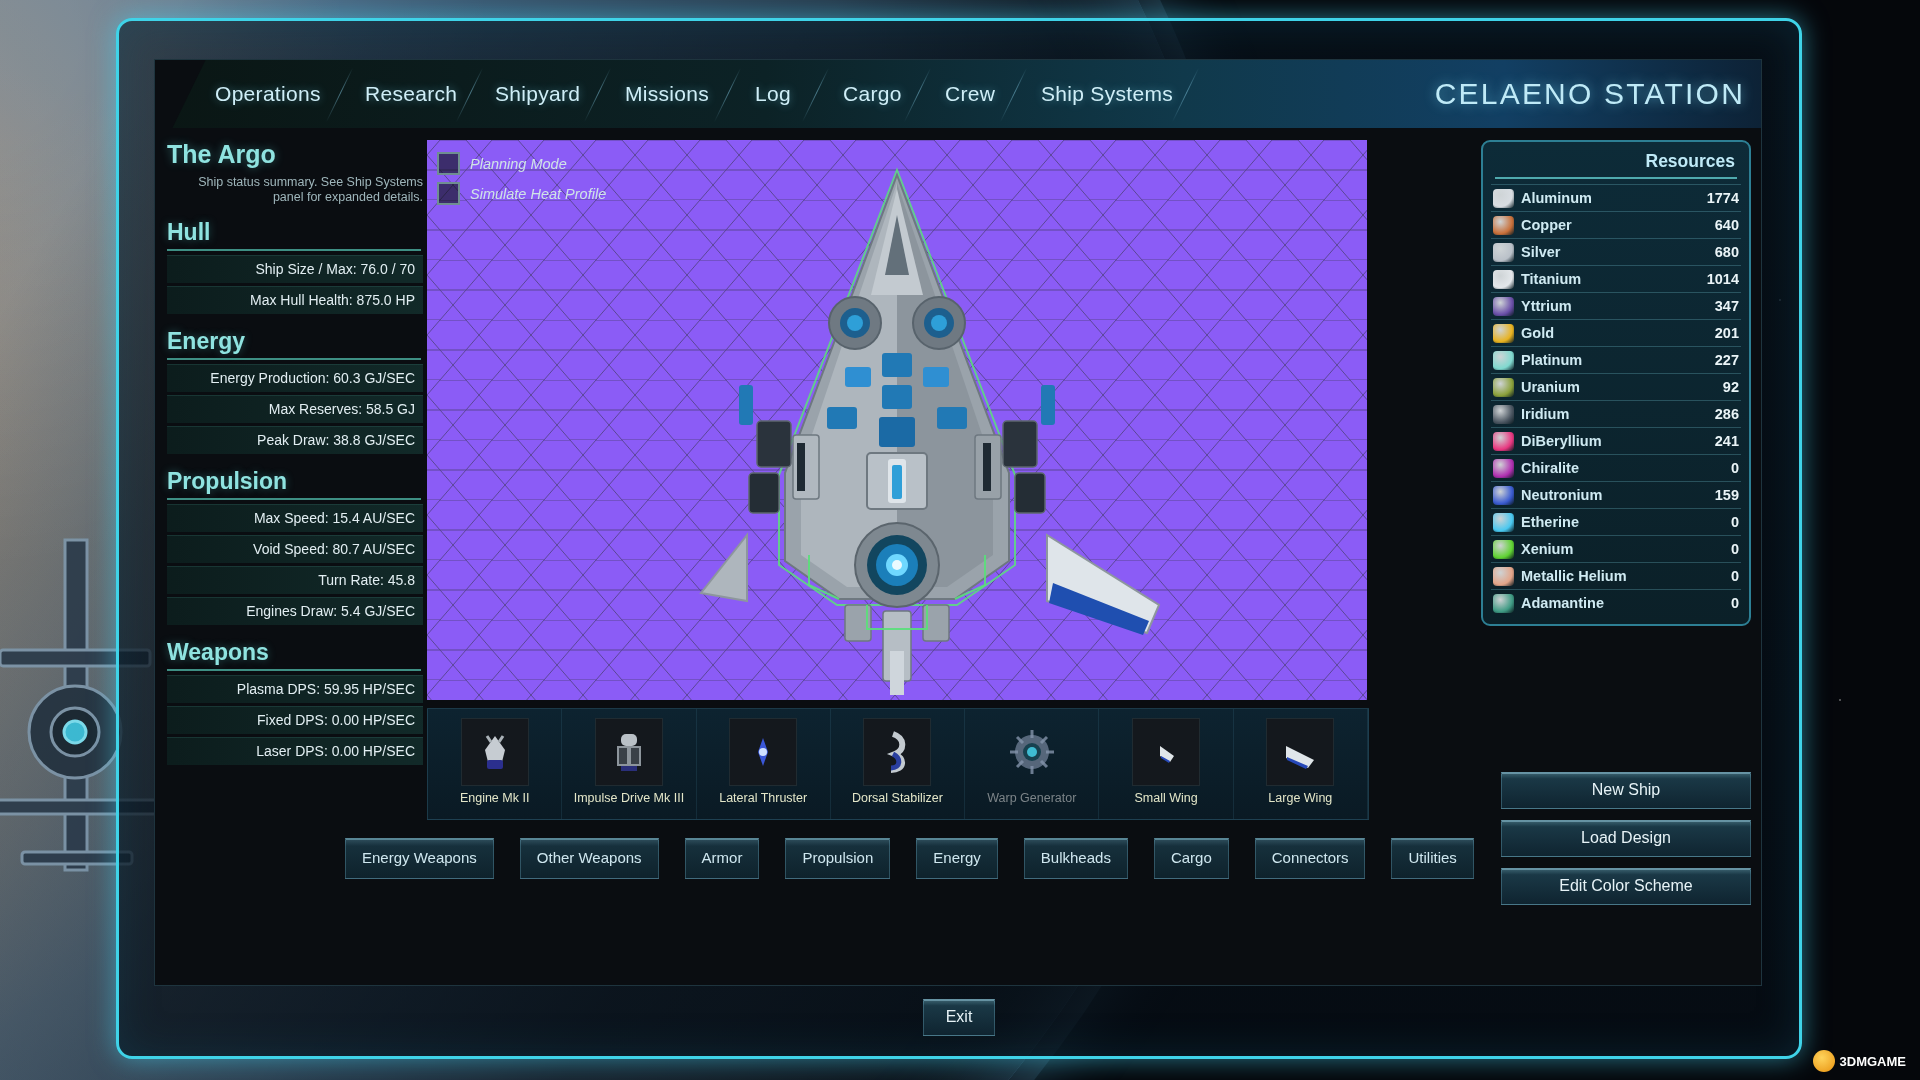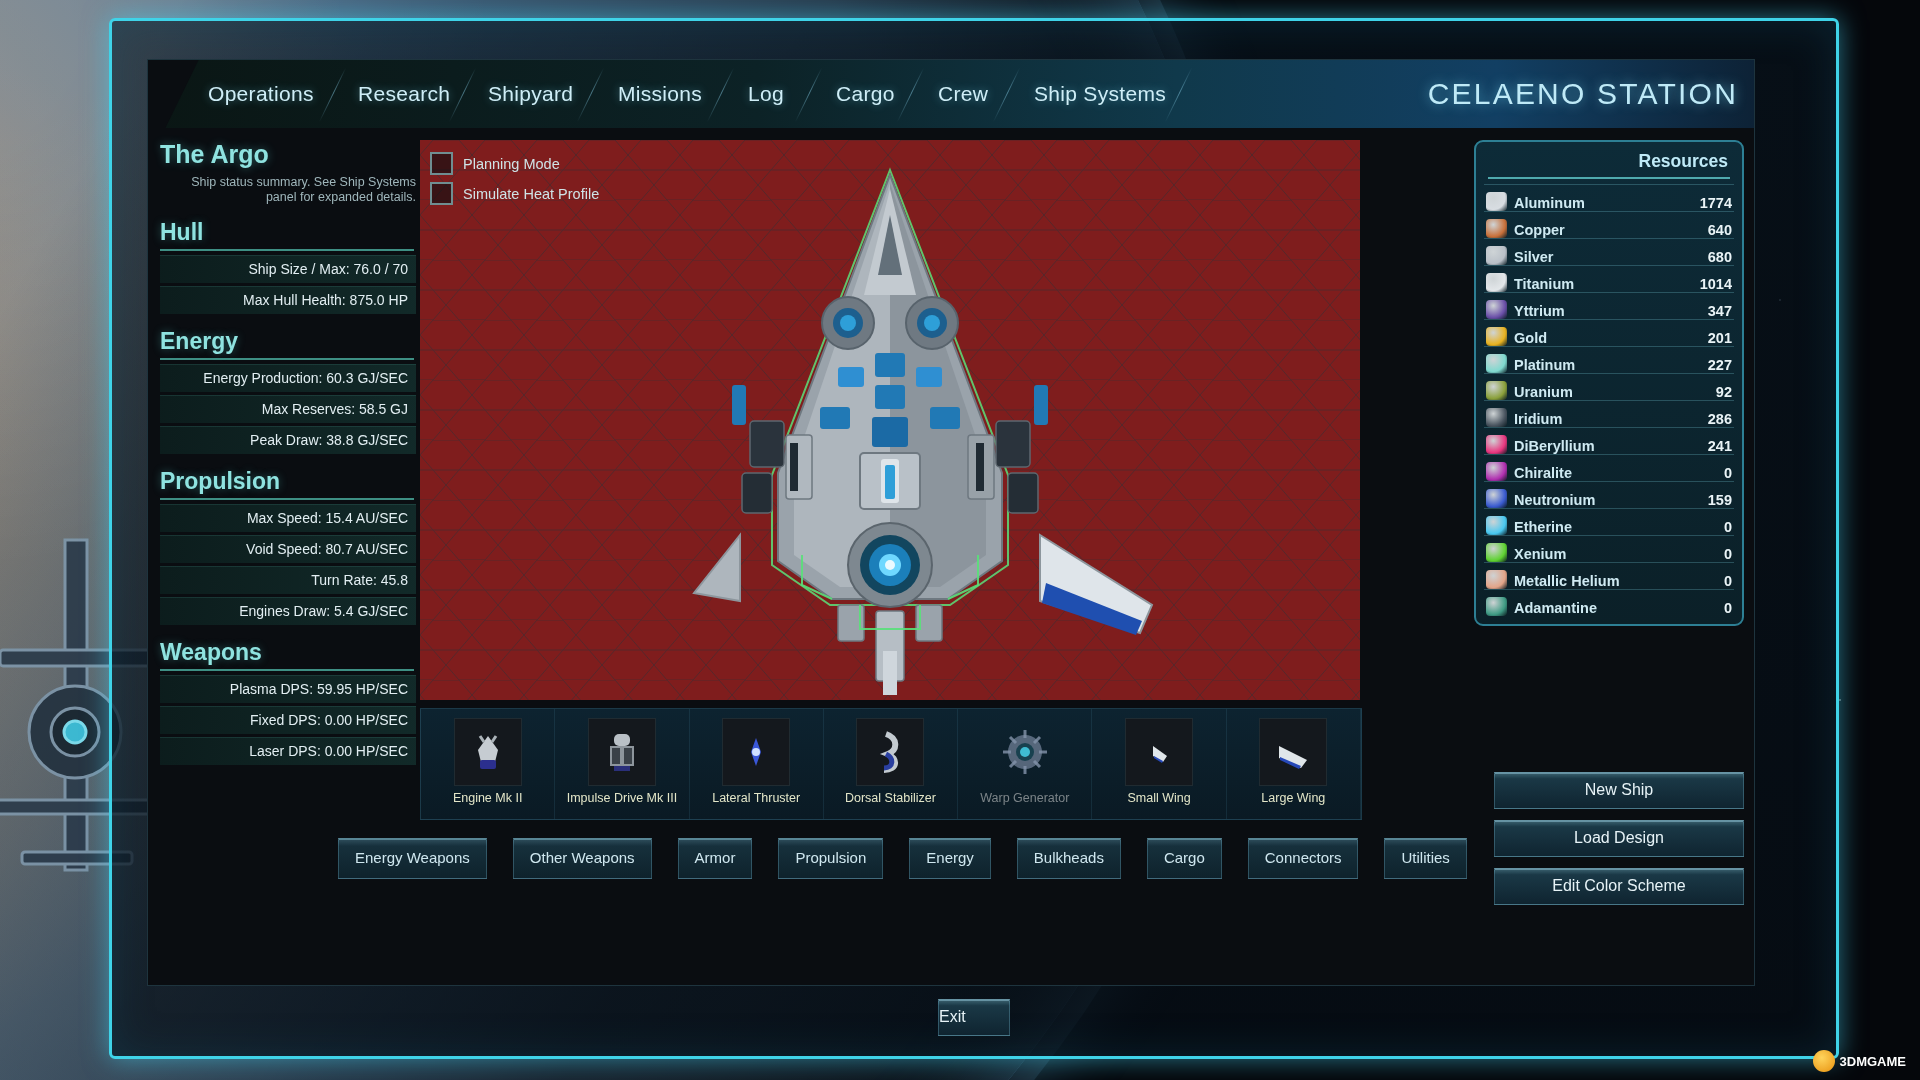--- a/index.html
+++ b/index.html
@@ -34,26 +34,25 @@
       radial-gradient(1px 1px at 1660px 60px, #cfe6ff, transparent),
       radial-gradient(1px 1px at 1780px 300px, #bcd8f2, transparent),
       radial-gradient(1px 1px at 1840px 700px, #ffffff, transparent),
       radial-gradient(1px 1px at 1500px 980px, #c6dcf0, transparent),
       radial-gradient(1px 1px at 60px 930px, #b9d2e8, transparent);
   }
   
   #station-arm{position:absolute;left:-30px;top:500px;width:260px;height:400px;opacity:.95;}
   
   #window{
-    position:absolute;left:109px;top:18px;width:1680px;height:1035px;
-    border:3px solid #3fd3e8;border-radius:6px;
+    position:absolute;left:116px;top:18px;width:1680px;height:1035px;
+    border:3px solid #3fd3e8;border-radius:16px;
     background:linear-gradient(180deg, rgba(8,20,30,.62) 0%, rgba(6,14,22,.72) 100%);
     box-shadow:0 0 26px rgba(70,210,240,.55), inset 0 0 40px rgba(20,90,120,.28);
     overflow:hidden;
-    padding-left:44px;
   }
   #inner{
     position:absolute;left:35px;top:38px;width:1606px;height:925px;
     background:#0a0d11;border:1px solid rgba(90,170,200,.25);
   }
   
   #nav{position:absolute;left:0;top:0;width:1606px;height:68px;overflow:hidden;
     background:linear-gradient(90deg,#0a1614 0%,#0c2226 38%,#10394b 64%,#123f63 84%,#0d2236 100%);}
   #nav:before{content:"";position:absolute;left:0;top:0;width:70px;height:68px;
     background:#0a0d11;transform:skewX(-26deg) translateX(-36px);}
@@ -73,21 +72,21 @@
     padding:4px 2px 0 30px;}
   .sec-title{color:#8fe3e0;font-size:23px;font-weight:bold;margin:14px 0 3px 2px;
     text-shadow:0 0 9px rgba(90,220,215,.35);}
   .sec-rule{height:2px;background:#3e8f84;margin:0 4px 4px 2px;}
   .stat-row{height:27px;line-height:27px;margin:3px 2px;padding-right:8px;text-align:right;
     color:#e2eef2;font-size:14px;
     background:linear-gradient(90deg, rgba(12,30,30,.92), rgba(18,44,43,.92));
     border-top:1px solid rgba(80,160,150,.18);}
   
   #viewport{position:absolute;left:272px;top:80px;width:940px;height:560px;
-    background:#7f1d1d;overflow:hidden;}
+    background:#8b5cf6;overflow:hidden;font-style:italic;}
   .hexgrid{position:absolute;inset:0;opacity:.5;}
   .chk-wrap{position:absolute;left:10px;z-index:5;display:flex;align-items:center;gap:10px;cursor:pointer;}
   .chk-box{width:19px;height:19px;border:2px solid #6f8e91;background:rgba(8,14,16,.6);}
   .chk-label{color:#cfe3e6;font-size:14.5px;}
   
   #palette{position:absolute;left:272px;top:648px;width:940px;height:110px;
     background:linear-gradient(180deg,#0d2330,#0a1a24);
     border:1px solid rgba(90,170,200,.22);display:flex;}
   .pal-item{flex:1;display:flex;flex-direction:column;align-items:center;justify-content:flex-start;
     padding-top:9px;cursor:pointer;border-right:1px solid rgba(90,170,200,.13);}
@@ -101,34 +100,34 @@
   .cat{flex:0 0 auto;height:38px;line-height:36px;padding:0 16px;color:#cfe7ef;font-size:15px;
     background:linear-gradient(180deg,#2b4a58 0%,#16303c 16%,#0e222c 100%);
     border:1px solid rgba(120,190,215,.30);border-top:2px solid rgba(150,215,235,.55);
     cursor:pointer;text-align:center;}
   
   #resources{position:absolute;right:10px;top:80px;width:250px;
     background:linear-gradient(180deg,#0d2b38,#0b2028);
     border:2px solid #2d7f94;border-radius:9px;padding:6px 8px 8px;font-weight:bold;}
   #res-title{color:#bfeaf7;font-size:17.5px;text-align:right;padding:3px 6px 5px 0;}
   #res-rule{height:2px;background:#4fa9ad;margin:0 4px 5px;}
-  .res-row{display:flex;align-items:flex-end;height:26px;
+  .res-row{display:flex;align-items:center;height:26px;
     border-top:1px solid rgba(120,200,215,.28);padding:0 2px;cursor:pointer;}
   .res-ico{width:21px;height:19px;margin-right:7px;flex:0 0 21px;border-radius:4px;}
   .res-name{flex:1;color:#cfeaf2;font-size:14.5px;}
   .res-val{color:#eaf4f7;font-size:14.5px;text-align:right;}
   
   #actions{position:absolute;right:10px;top:712px;width:250px;}
   .act{height:34px;line-height:32px;margin-bottom:11px;text-align:center;
     color:#e7f3f7;font-size:16px;cursor:pointer;
     background:linear-gradient(180deg,#355a68 0%,#1a3846 14%,#0f2430 100%);
     border:1px solid rgba(125,195,220,.30);border-top:2px solid rgba(160,220,240,.6);}
   
   #exit{position:absolute;left:50%;transform:translateX(-50%);top:978px;width:70px;height:34px;
-    line-height:32px;color:#e7f3f7;font-size:16px;cursor:pointer;
+    line-height:32px;text-align:center;color:#e7f3f7;font-size:16px;cursor:pointer;
     background:linear-gradient(180deg,#355a68 0%,#1a3846 14%,#0f2430 100%);
     border:1px solid rgba(125,195,220,.30);border-top:2px solid rgba(160,220,240,.6);}
   
   #wm{position:absolute;right:14px;bottom:8px;display:flex;align-items:center;gap:5px;
     color:#fff;font-size:13px;font-weight:bold;}
   #wm-dot{width:22px;height:22px;border-radius:50%;
     background:radial-gradient(circle at 40% 35%,#ffd45c,#e8920f);}
 </style>
 </head>
 <body>

